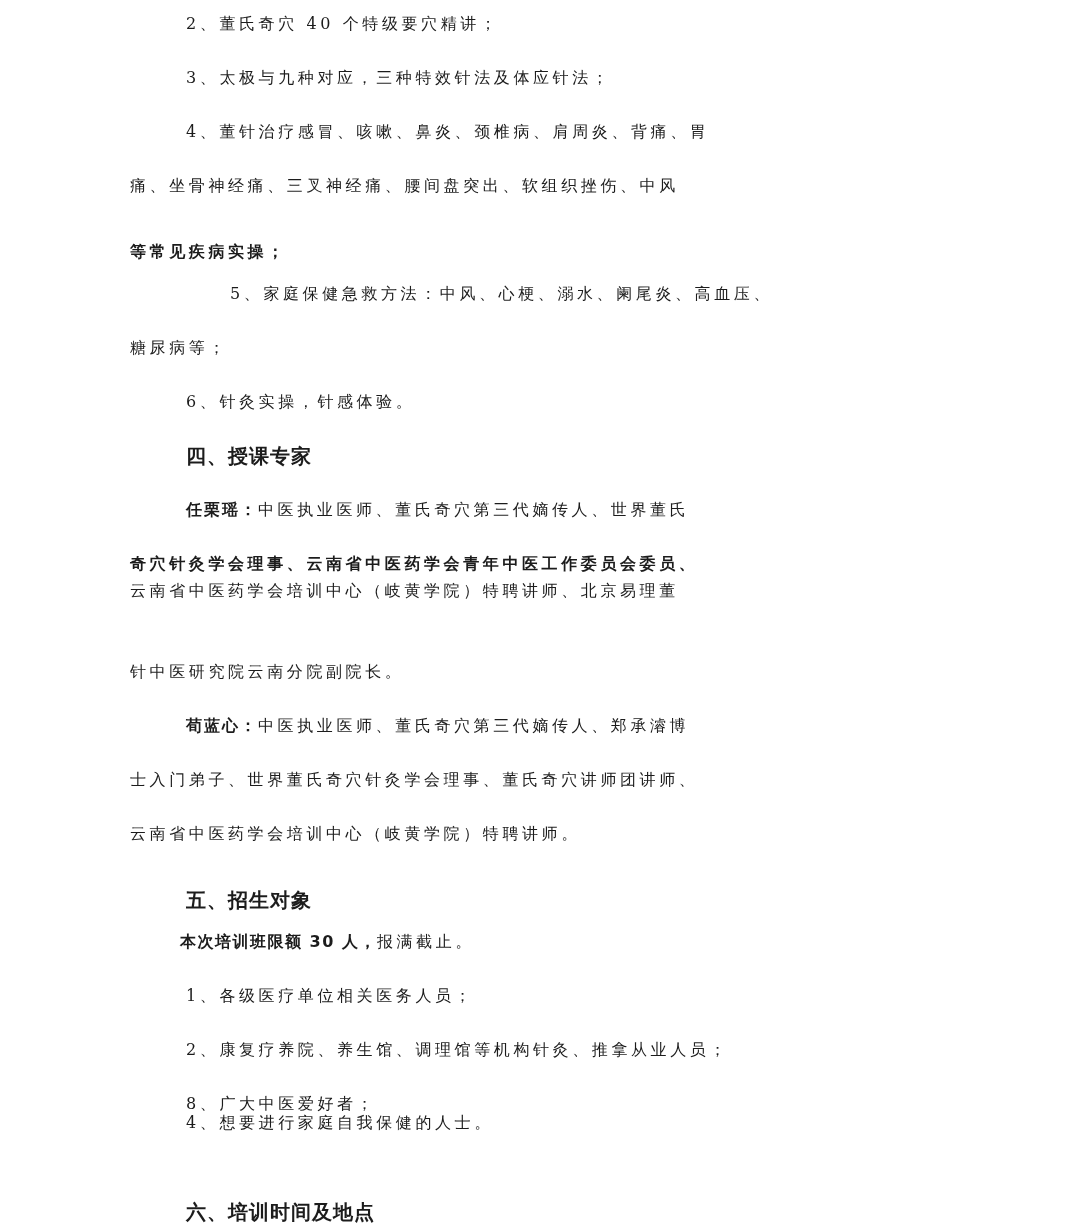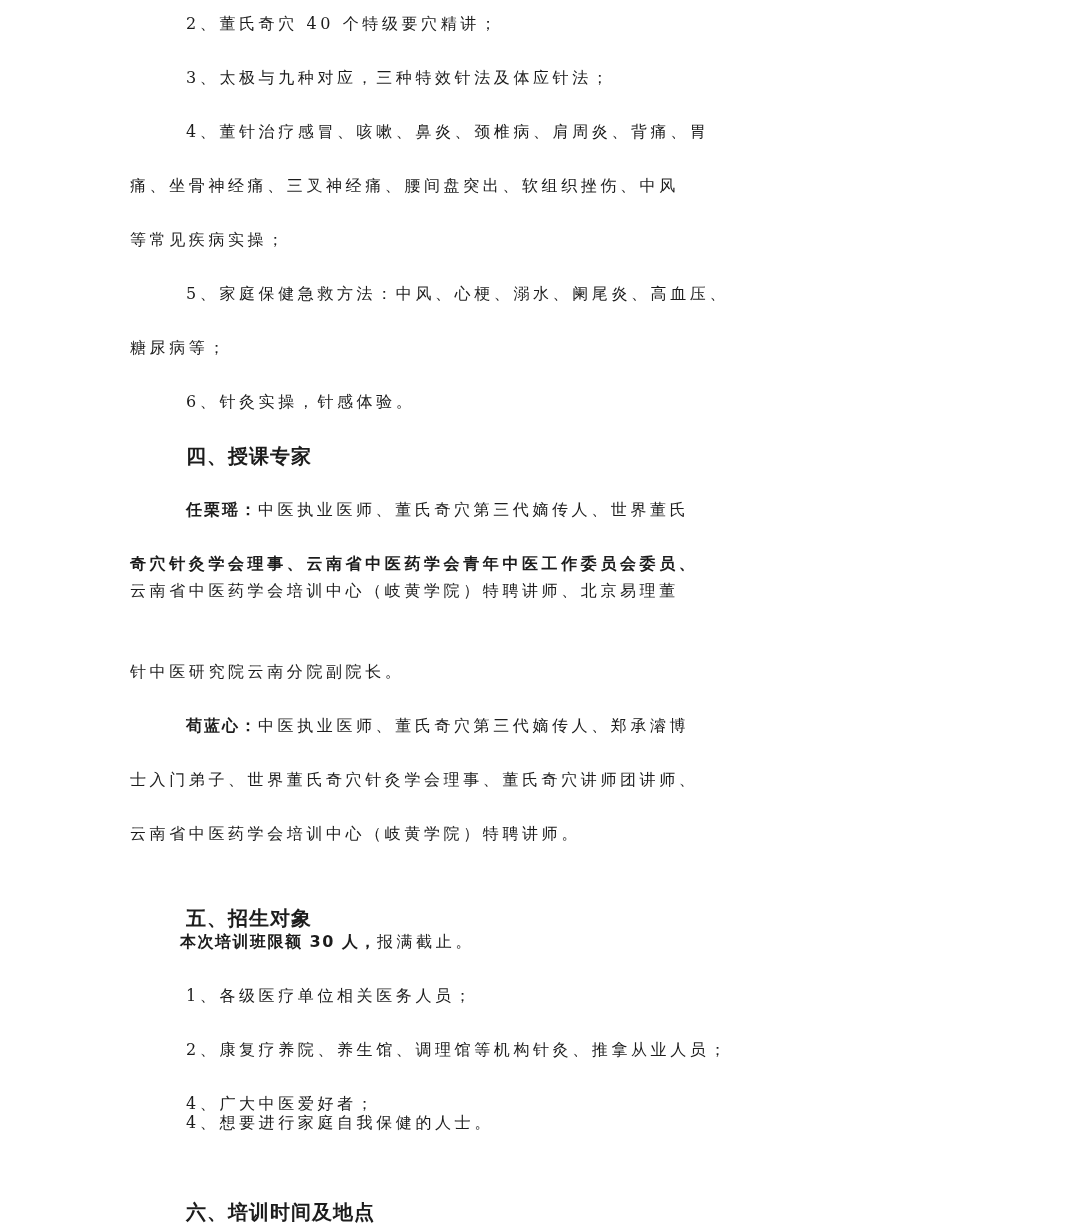--- a/index.html
+++ b/index.html
@@ -53,43 +53,43 @@
 </style>
 </head>
 <body>
 
 <div class="page">
 
   <div class="line indent" style="top:4px;">2、董氏奇穴 40 个特级要穴精讲；</div>
   <div class="line indent" style="top:58px;">3、太极与九种对应，三种特效针法及体应针法；</div>
   <div class="line indent" style="top:112px;">4、董针治疗感冒、咳嗽、鼻炎、颈椎病、肩周炎、背痛、胃</div>
   <div class="line" style="top:166px;">痛、坐骨神经痛、三叉神经痛、腰间盘突出、软组织挫伤、中风</div>
-  <div class="line" style="top:220px;">等常见疾病实操；</div>
-  <div class="line indent" style="top:274px;">5、家庭保健急救方法：中风、心梗、溺水、阑尾炎、高血压、</div>
+  <div class="line" style="top:232px;font-weight:bold;">等常见疾病实操；</div>
+  <div class="line indent" style="top:274px;margin-left:44px;">5、家庭保健急救方法：中风、心梗、溺水、阑尾炎、高血压、</div>
   <div class="line" style="top:328px;">糖尿病等；</div>
   <div class="line indent" style="top:382px;">6、针灸实操，针感体验。</div>
 
   <div class="line indent heading" style="top:436px;">四、授课专家</div>
 
   <div class="line indent" style="top:490px;">
     <span class="bold-lead">任栗瑶：</span><span>中医执业医师、董氏奇穴第三代嫡传人、世界董氏</span>
   </div>
   <div class="line" style="top:544px;font-weight:bold;">奇穴针灸学会理事、云南省中医药学会青年中医工作委员会委员、</div>
   <div class="line" style="top:571px;">云南省中医药学会培训中心（岐黄学院）特聘讲师、北京易理董</div>
   <div class="line" style="top:652px;">针中医研究院云南分院副院长。</div>
 
   <div class="line indent" style="top:706px;">
     <span class="bold-lead">荀蓝心：</span><span>中医执业医师、董氏奇穴第三代嫡传人、郑承濬博</span>
   </div>
   <div class="line" style="top:760px;">士入门弟子、世界董氏奇穴针灸学会理事、董氏奇穴讲师团讲师、</div>
   <div class="line" style="top:814px;">云南省中医药学会培训中心（岐黄学院）特聘讲师。</div>
 
-  <div class="line indent heading" style="top:898px;font-family:Liberation Serif, serif;">五、招生对象</div>
+  <div class="line indent heading" style="top:880px;font-family:Liberation Serif, serif;">五、招生对象</div>
   <div class="line notice" style="top:922px;text-align:center;">
     <span class="nb">本次培训班限额 30 人，</span><span>报满截止。</span>
   </div>
   <div class="line indent" style="top:976px;">1、各级医疗单位相关医务人员；</div>
   <div class="line indent" style="top:1030px;">2、康复疗养院、养生馆、调理馆等机构针灸、推拿从业人员；</div>
-  <div class="line indent" style="top:1084px;">4、广大中医爱好者；</div>
+  <div class="line indent" style="top:1084px;">8、广大中医爱好者；</div>
   <div class="line indent" style="top:1103px;">4、想要进行家庭自我保健的人士。</div>
 
   <div class="line indent heading" style="top:1192px;">六、培训时间及地点</div>
 </div>
 
 </body></html>

